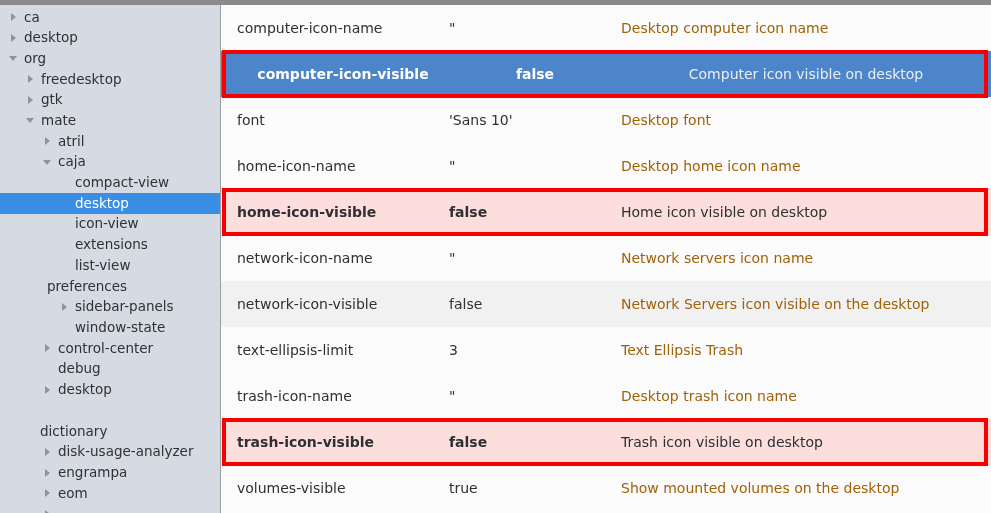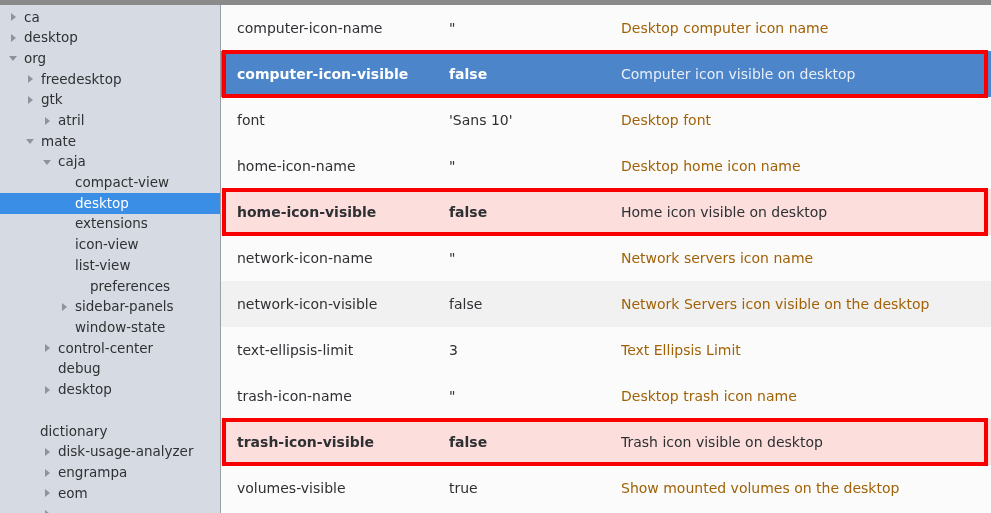--- a/index.html
+++ b/index.html
@@ -110,20 +110,21 @@
     font-size: 14px;
     color: #2e3033;
     white-space: nowrap;
   }
   .row.alt { background: #f1f1f1; }
 
   .row.selected-blue {
     background: #4d85ca;
     color: #ffffff;
     font-weight: bold;
+    text-align: center;
   }
   .row.hl-pink {
     background: #fcdedd;
     color: #2e3033;
     font-weight: bold;
   }
   .row.selected-blue .c-desc { color: #e8eef8; }
 
   .c-key   { width: 228px; padding-left: 16px; overflow: hidden; text-overflow: ellipsis; }
   .c-val   { width: 172px; overflow: hidden; text-overflow: ellipsis; }
@@ -163,53 +164,53 @@
           <span class="tree-label">org</span>
         </div>
         <div class="tree-item" style="padding-left: 25px;">
           <span class="expander collapsed"></span>
           <span class="tree-label">freedesktop</span>
         </div>
         <div class="tree-item" style="padding-left: 25px;">
           <span class="expander collapsed"></span>
           <span class="tree-label">gtk</span>
         </div>
-        <div class="tree-item" style="padding-left: 42px;">
-          <span class="expander collapsed"></span>
-          <span class="tree-label">atril</span>
-        </div>
         <div class="tree-item" style="padding-left: 25px;">
           <span class="expander expanded"></span>
           <span class="tree-label">mate</span>
         </div>
         <div class="tree-item" style="padding-left: 42px;">
+          <span class="expander collapsed"></span>
+          <span class="tree-label">atril</span>
+        </div>
+        <div class="tree-item" style="padding-left: 42px;">
           <span class="expander expanded"></span>
           <span class="tree-label">caja</span>
         </div>
         <div class="tree-item" style="padding-left: 59px;">
           <span class="expander "></span>
           <span class="tree-label">compact-view</span>
         </div>
         <div class="tree-item selected" style="padding-left: 59px;">
           <span class="expander "></span>
           <span class="tree-label">desktop</span>
         </div>
         <div class="tree-item" style="padding-left: 59px;">
           <span class="expander "></span>
+          <span class="tree-label">icon-view</span>
+        </div>
+        <div class="tree-item" style="padding-left: 59px;">
+          <span class="expander "></span>
           <span class="tree-label">extensions</span>
         </div>
         <div class="tree-item" style="padding-left: 59px;">
           <span class="expander "></span>
-          <span class="tree-label">icon-view</span>
-        </div>
-        <div class="tree-item" style="padding-left: 59px;">
-          <span class="expander "></span>
           <span class="tree-label">list-view</span>
         </div>
-        <div class="tree-item" style="padding-left: 56px; gap: 18px;">
+        <div class="tree-item" style="padding-left: 31px;">
           <span class="expander "></span>
           <span class="tree-label">preferences</span>
         </div>
         <div class="tree-item" style="padding-left: 59px;">
           <span class="expander collapsed"></span>
           <span class="tree-label">sidebar-panels</span>
         </div>
         <div class="tree-item" style="padding-left: 59px;">
           <span class="expander "></span>
           <span class="tree-label">window-state</span>
@@ -282,21 +283,21 @@
         <div class="c-desc">Network servers icon name</div>
       </div>
       <div class="row alt">
         <div class="c-key">network-icon-visible</div>
         <div class="c-val">false</div>
         <div class="c-desc">Network Servers icon visible on the desktop</div>
       </div>
       <div class="row">
         <div class="c-key">text-ellipsis-limit</div>
         <div class="c-val">3</div>
-        <div class="c-desc">Text Ellipsis Limit</div>
+        <div class="c-desc">Text Ellipsis Trash</div>
       </div>
       <div class="row">
         <div class="c-key">trash-icon-name</div>
         <div class="c-val">"</div>
         <div class="c-desc">Desktop trash icon name</div>
       </div>
       <div class="row hl-pink">
         <div class="c-key">trash-icon-visible</div>
         <div class="c-val">false</div>
         <div class="c-desc">Trash icon visible on desktop</div>

